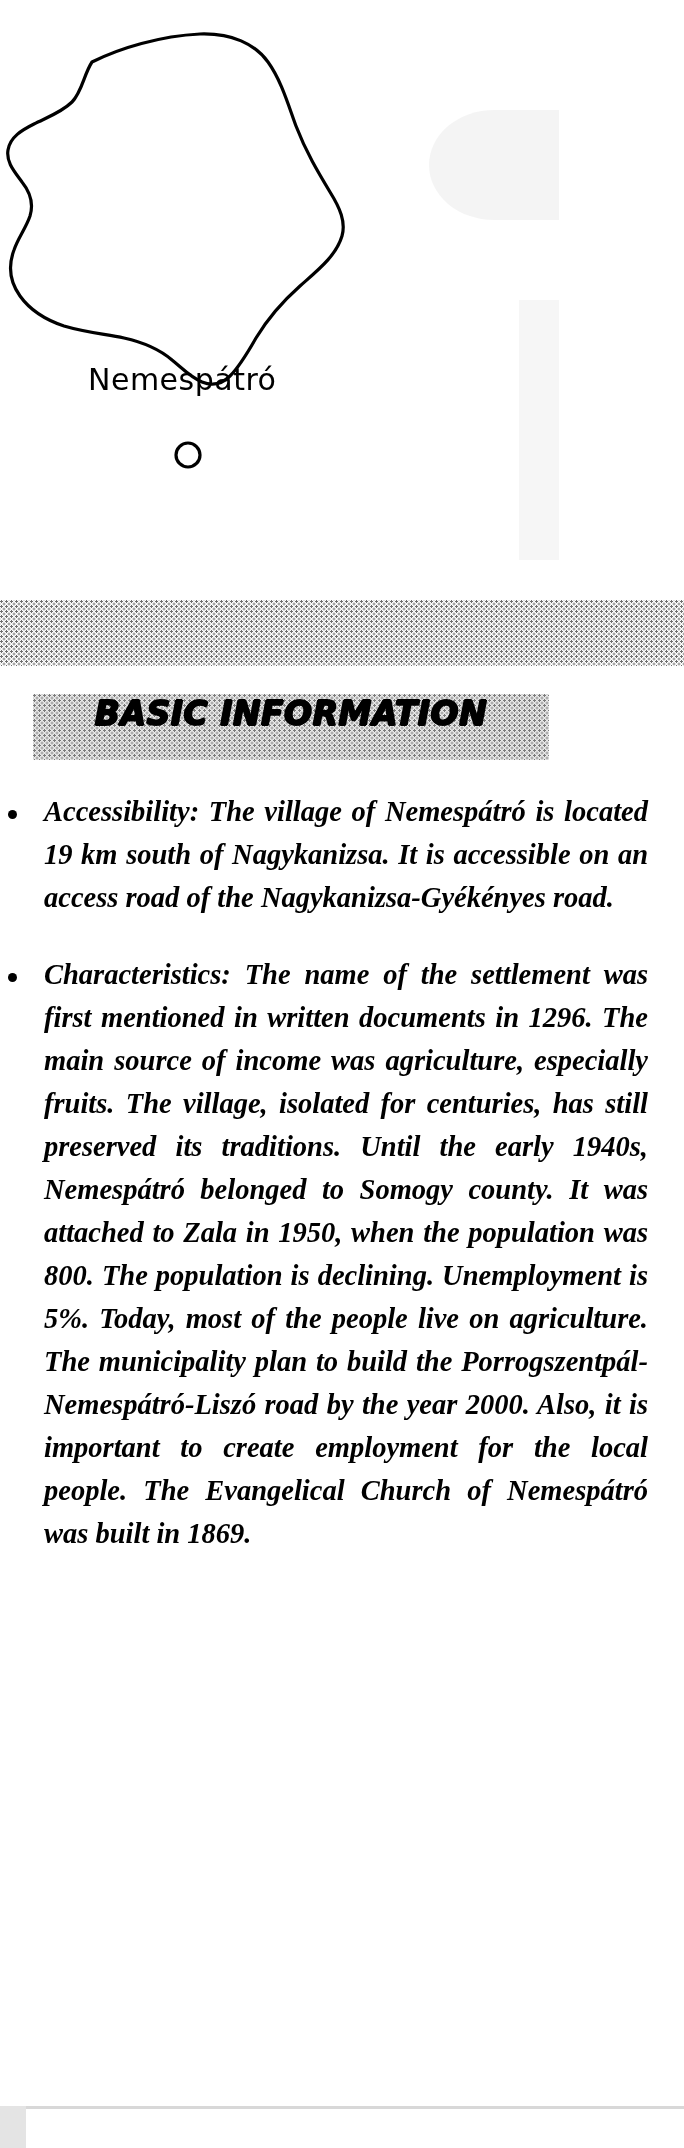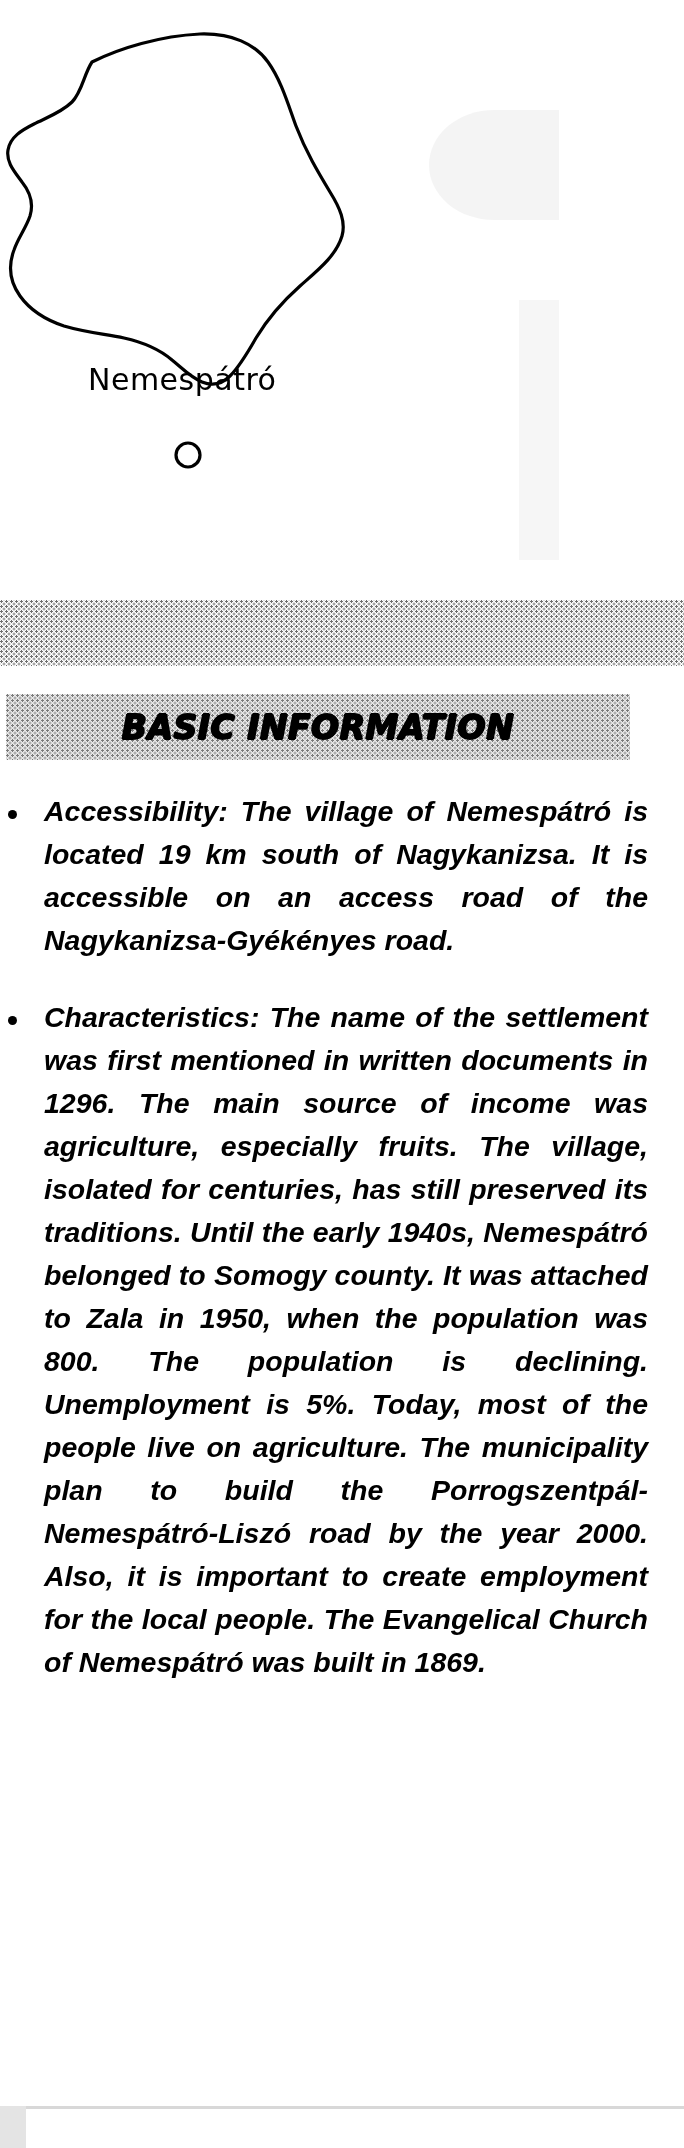--- a/index.html
+++ b/index.html
@@ -80,32 +80,32 @@
   #header-wrap {
     position: absolute;
     left: 0;
     top: 666px;
     width: 684px;
     height: 120px;
     background: #ffffff;
   }
   #section-header {
     position: absolute;
-    left: 6px;
+    left: 33px;
     top: 28px;
-    width: 624px;
+    width: 516px;
     height: 66px;
     background-color: #e9e9e9;
     background-image:
       radial-gradient(circle at 1.5px 1.5px, #7a7a7a 1.2px, transparent 1.35px),
       radial-gradient(circle at 1.5px 1.5px, #9a9a9a 1px, transparent 1.2px);
     background-size: 5px 5px, 5px 5px;
     background-position: 0 0, 2.5px 2.5px;
     display: flex;
-    align-items: center;
+    align-items: flex-start;
     justify-content: center;
   }
   #section-header-title {
     font-family: "DejaVu Sans", sans-serif;
     font-weight: bold;
     font-style: italic;
     font-size: 33px;
     letter-spacing: 0.5px;
     color: #000000;
     text-shadow:
@@ -129,21 +129,21 @@
   .bullet-dot {
     position: absolute;
     left: 8px;
     top: 20px;
     width: 9px;
     height: 9px;
     background: #000;
     border-radius: 50%;
   }
   .para {
-    font-family: Liberation Sans, sans-serif;
+    font-family: Liberation Serif, serif;
     font-weight: bold;
     font-style: italic;
     font-size: 28.5px;
     line-height: 43px;
     color: #000000;
     text-align: justify;
     text-justify: inter-word;
     margin: 0;
     hyphens: manual;
   }

